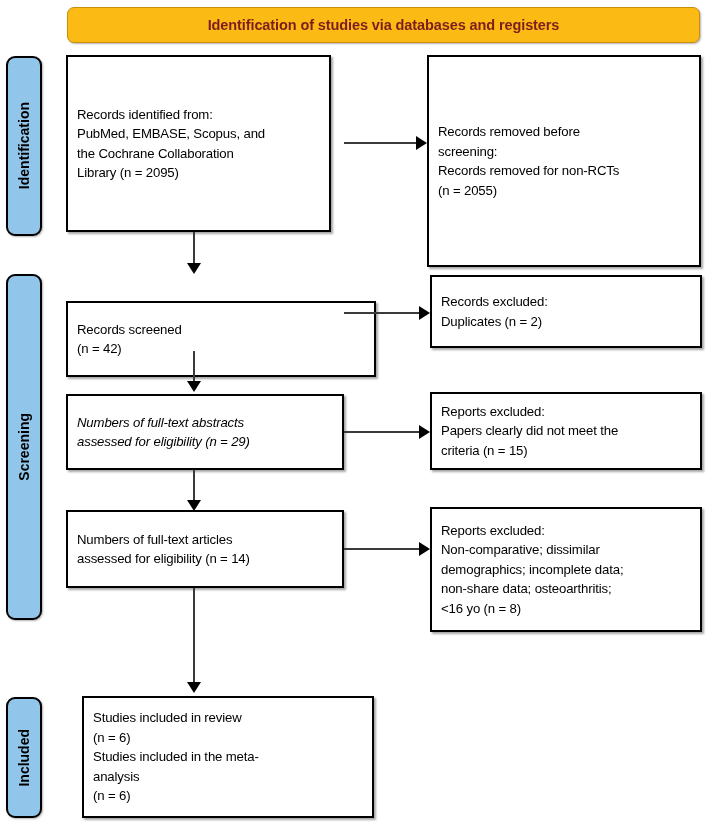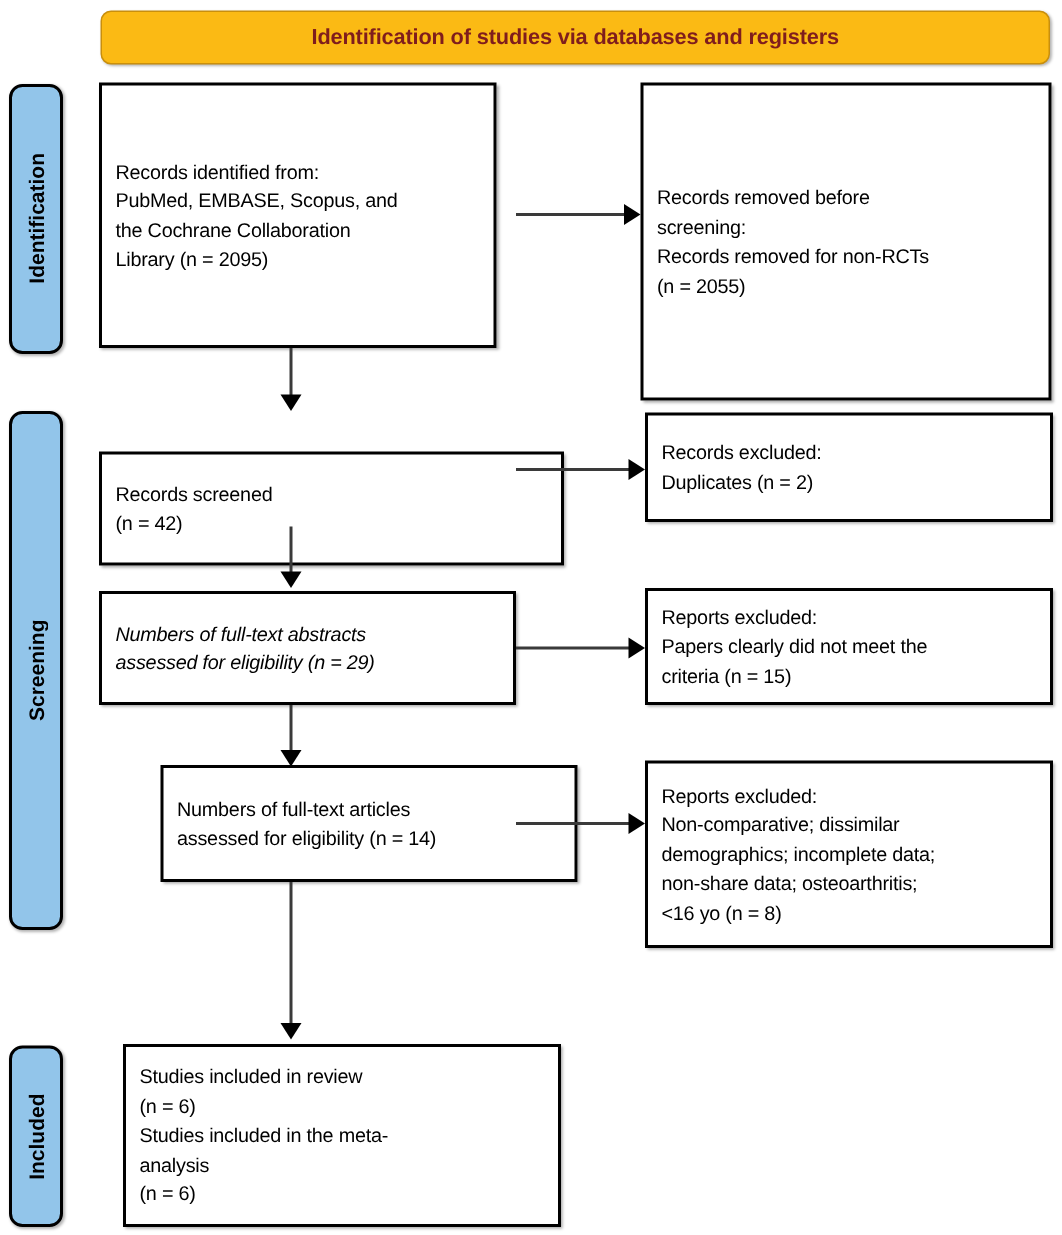--- a/index.html
+++ b/index.html
@@ -166,21 +166,21 @@
 Papers clearly did not meet the
 criteria (n = 15)</div>
   </div>
 
   <div class="conn conn-h" style="left:344px; top:431px; width:77px;"></div>
   <div class="arrowhead arrow-right" style="left:419px; top:425px;"></div>
 
   <div class="conn conn-v" style="left:193px; top:470px; width:2px; height:33px;"></div>
   <div class="arrowhead arrow-down" style="left:187px; top:500px;"></div>
 
-  <div class="flow-box" style="left:66px; top:510px; width:278px; height:78px;margin-left:41px;">
+  <div class="flow-box" style="left:66px; top:510px; width:278px; height:78px;">
     <div class="box-text">Numbers of full-text articles
 assessed for eligibility (n = 14)</div>
   </div>
 
   <div class="flow-box" style="left:430px; top:507px; width:272px; height:125px;">
     <div class="box-text">Reports excluded:
 Non-comparative; dissimilar
 demographics; incomplete data;
 non-share data; osteoarthritis;
 &lt;16 yo (n = 8)</div>

